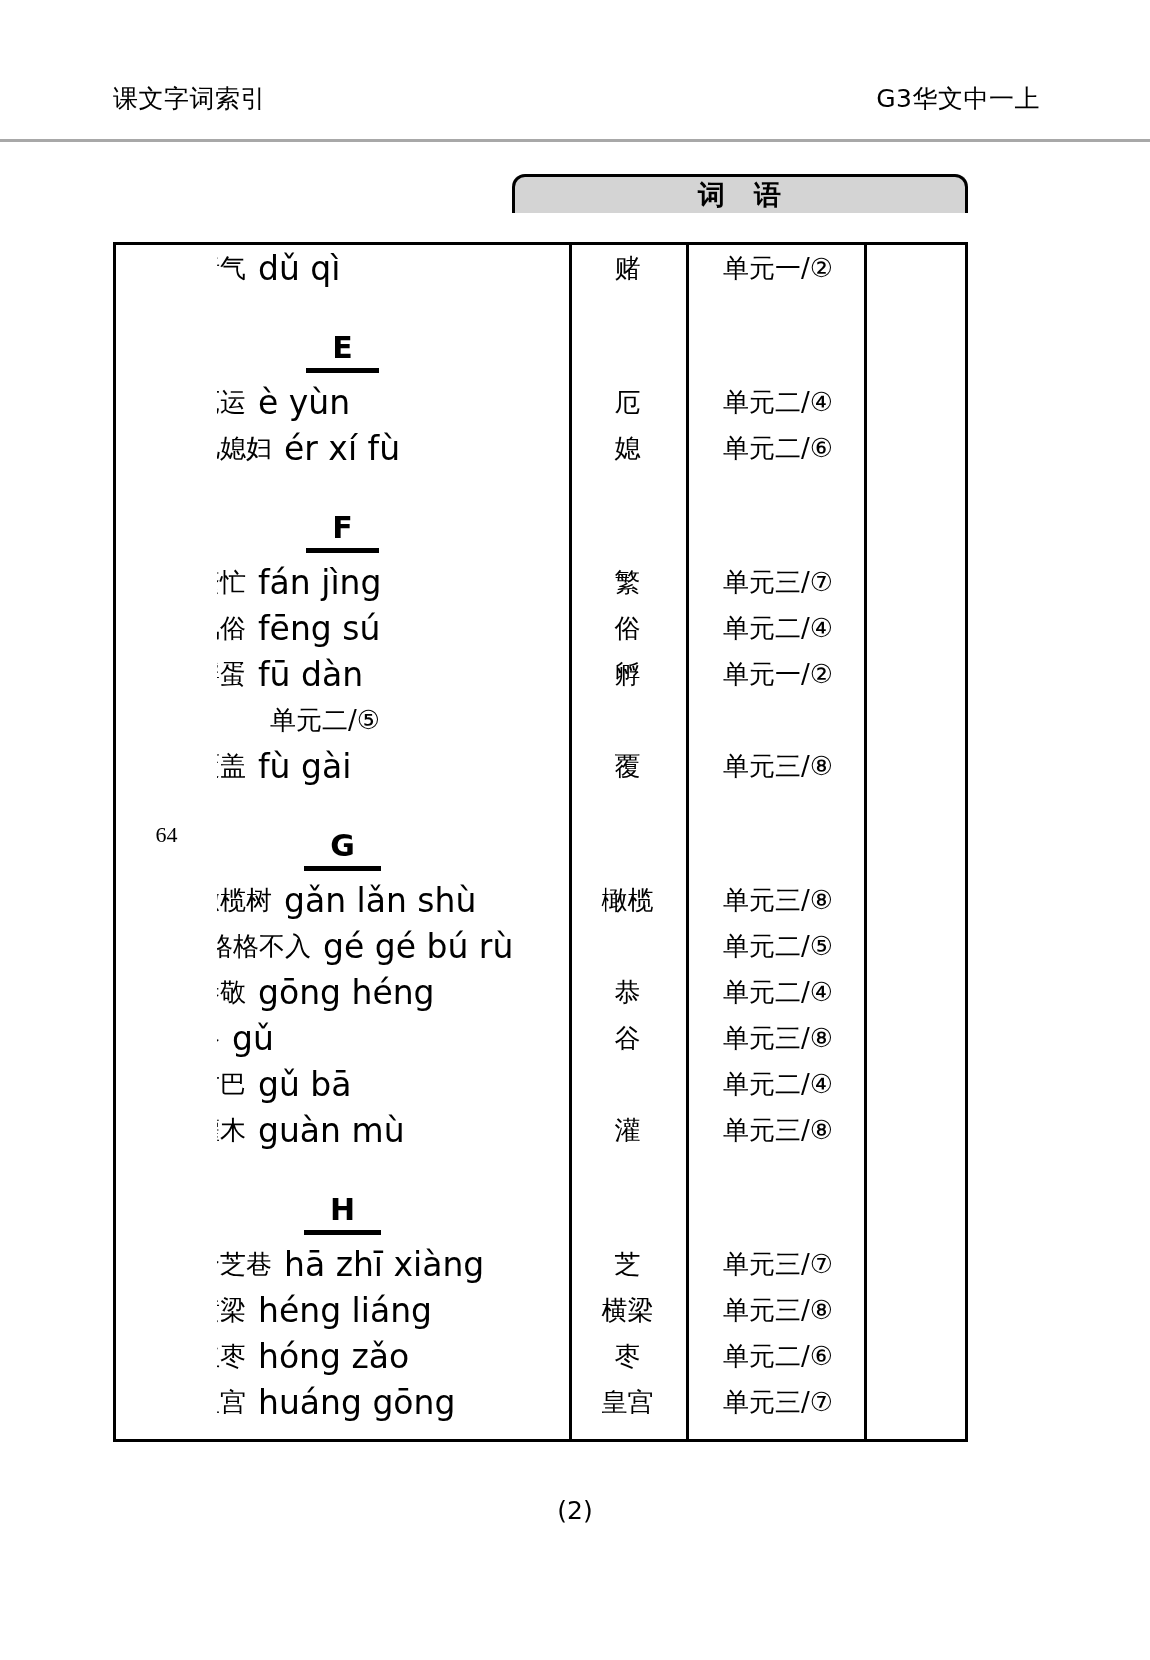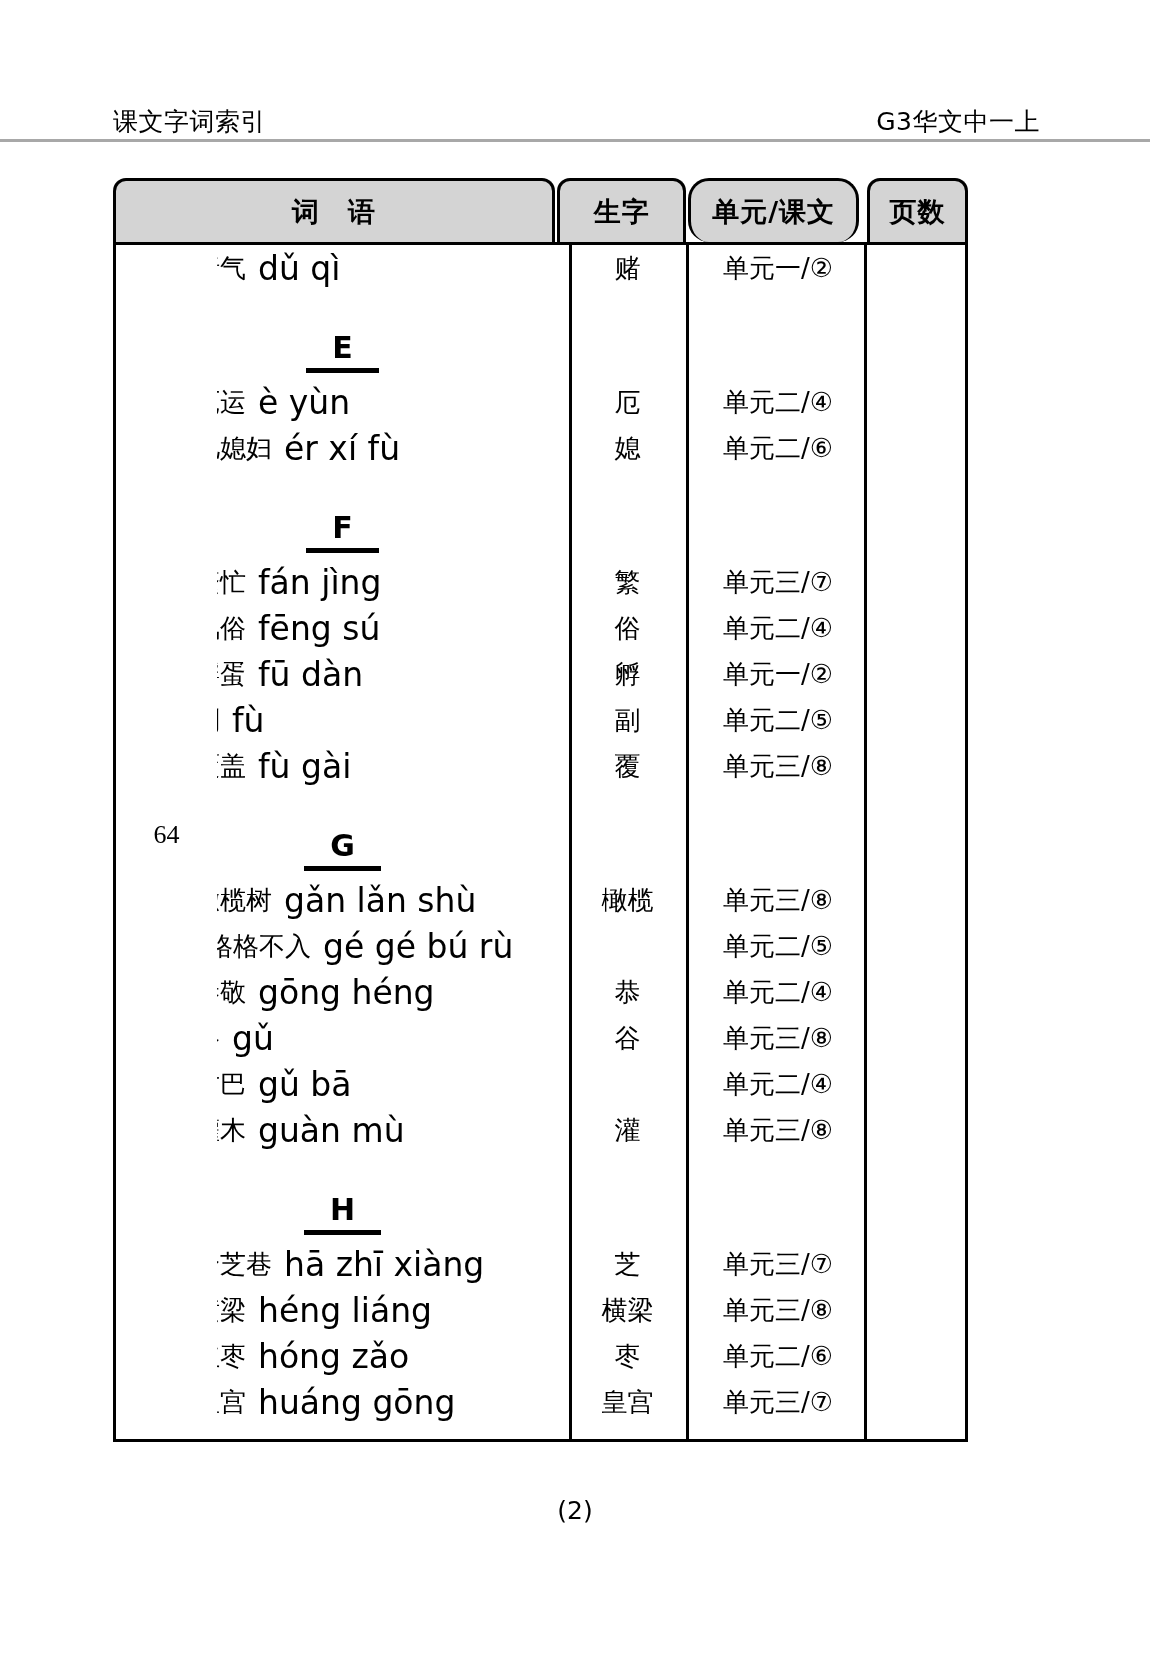--- a/index.html
+++ b/index.html
@@ -25,21 +25,21 @@
   
   .header {
     position: absolute;
     left: 0;
     top: 82px;
     width: 1150px;
     height: 56px;
     box-sizing: border-box;
     padding: 0 110px 0 113px;
     display: flex;
-    align-items: flex-end;
+    align-items: flex-start;
     justify-content: space-between;
   }
   .header-left,
   .header-right {
     font-family: "DejaVu Sans", "Liberation Sans", sans-serif;
     font-size: 25px;
     letter-spacing: 0.5px;
     white-space: nowrap;
   }
   .header-rule {
@@ -56,20 +56,21 @@
     position: absolute;
     left: 113px;
     top: 174px;
     width: 855px;
   }
 
   .thead {
     display: flex;
     align-items: flex-end;
     height: 68px;
+    flex-direction: column;
   }
   .th {
     box-sizing: border-box;
     background: #d4d4d4;
     border: 3px solid #000000;
     border-bottom: none;
     border-top-left-radius: 13px;
     border-top-right-radius: 13px;
     height: 64px;
     display: flex;
@@ -136,21 +137,21 @@
     font-size: 27px;
   }
   .cell.unit {
     width: 184px;
     justify-content: center;
     font-size: 26px;
   }
   .cell.page {
     width: 101px;
     justify-content: center;
-    font-size: 26px;
+    font-size: 22px;
     font-family: Liberation Serif, serif;
   }
 
   .idx {
     display: inline-block;
     width: 42px;
     text-align: right;
     margin-right: 14px;
   }
   .term {
@@ -323,25 +324,20 @@
             </div>
             <div class="cell char">
               <span class="han">孵</span>
             </div>
             <div class="cell unit">
               <span class="han">单元一/②</span>
             </div>
             <div class="cell page">22</div>
           </div>
           <div class="row">
-            <div class="cell word">
-              <span class="idx">24</span>
-              <span class="term">副</span>
-              <span class="pinyin">fù</span>
-            </div>
             <div class="cell char">
               <span class="han">副</span>
             </div>
             <div class="cell unit">
               <span class="han">单元二/⑤</span>
             </div>
             <div class="cell page">49</div>
           </div>
           <div class="row">
             <div class="cell word">

